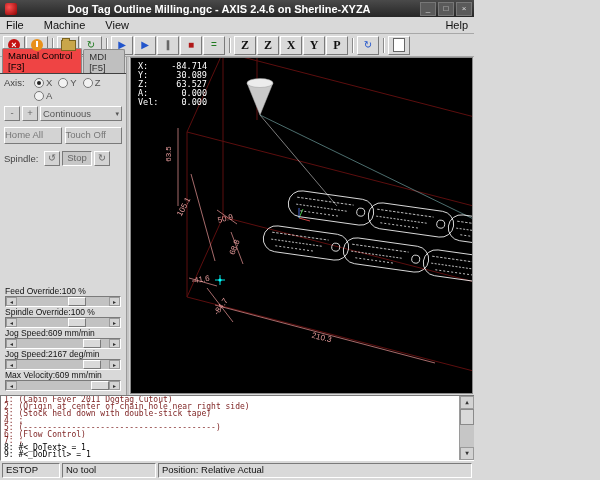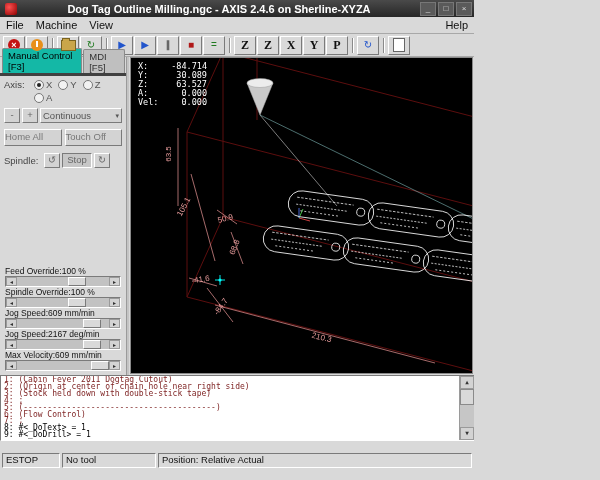--- a/index.html
+++ b/index.html
@@ -11,21 +11,21 @@
   .titlebar{height:17px;background:linear-gradient(#4a4a4a,#262626);color:#fff;
             display:flex;align-items:center;padding:0 2px;flex:0 0 auto;}
   .tb-appicon{width:12px;height:12px;border-radius:2px;margin:0 3px;
               background:radial-gradient(circle at 35% 35%,#ff5050,#8a0000);}
   .tb-title{flex:1;text-align:center;font-weight:bold;font-size:11px;
             white-space:nowrap;overflow:hidden;}
   .tb-btn{width:14px;height:12px;margin-left:2px;background:#5a5a5a;color:#ddd;
           border:1px solid #777;font-size:8px;line-height:11px;text-align:center;}
 
   
-  .menubar{height:16px;display:flex;align-items:center;gap:12px;padding:0 6px;
+  .menubar{height:16px;display:flex;align-items:center;gap:20px;padding:0 6px;
            border-bottom:1px solid #a8a8a8;flex:0 0 auto;}
   .menu-item{cursor:default;}
   .menu-spacer{flex:1;}
 
   
   .toolbar{height:20px;display:flex;align-items:center;padding:1px 3px;
            border-bottom:1px solid #a8a8a8;flex:0 0 auto;}
   .tool-btn{width:20px;height:17px;margin-right:1px;background:#d9d9d9;
             border-top:1px solid #fff;border-left:1px solid #fff;
             border-right:1px solid #7a7a7a;border-bottom:1px solid #7a7a7a;
@@ -48,25 +48,25 @@
   .main{flex:1;min-height:0;display:flex;}
   .left-panel{width:126px;flex:0 0 aupx;display:flex;flex-direction:column;
               border-right:1px solid #9a9a9a;}
   .sash{width:2px;background:#c4c4c4;cursor:col-resize;}
   .right-panel{flex:1;min-width:0;display:flex;flex-direction:column;}
 
   .tabs{display:flex;align-items:flex-end;height:16px;padding-left:2px;flex:0 0 auto;}
   .tab{font-size:9.5px;padding:1px 5px 0 5px;margin-right:1px;background:#bfbfbf;
        border:1px solid #8a8a8a;border-bottom:none;border-top-left-radius:2px;
        border-top-right-radius:2px;color:#333;}
-  .tab.active{background:#14b8a6;color:#000;padding-bottom:1px;}
+  .tab.active{background:#ef4444;color:#000;padding-bottom:1px;}
 
   
   .manual{flex:1;min-height:0;padding:3px 4px;font-size:9.5px;color:#555;
-          display:flex;flex-direction:column;border-top:3px solid #404040;}
+          display:flex;flex-direction:column;border-top:1px solid #404040;}
   .axis-row{display:flex;align-items:center;margin-bottom:2px;}
   .axis-caption{width:30px;color:#444;}
   .radio{display:inline-flex;align-items:center;margin-right:6px;}
   .radio .dot{width:8px;height:8px;border-radius:50%;border:1px solid #777;
               background:#f2f2f2;margin-right:2px;position:relative;}
   .radio.checked .dot::after{content:"";position:absolute;left:2px;top:2px;width:4px;height:4px;
               border-radius:50%;background:#222;}
   .jog-row{display:flex;align-items:center;gap:2px;margin:3px 0;}
   .small-btn{min-width:14px;height:13px;background:#d3d3d3;text-align:center;line-height:12px;
              border-top:1px solid #fff;border-left:1px solid #fff;
@@ -115,21 +115,21 @@
   .gline.code{color:#000;}
   .vscroll{position:absolute;right:0;top:0;bottom:0;width:14px;background:#c6c6c6;
            border-left:1px solid #9a9a9a;display:flex;flex-direction:column;}
   .vs-btn{height:11px;font-size:6px;text-align:center;line-height:10px;color:#333;
           background:#d3d3d3;border:1px solid #9a9a9a;}
   .vs-track{flex:1;position:relative;}
   .vs-thumb{position:absolute;left:0;right:0;top:0;height:36%;background:#d9d9d9;
             border:1px solid #8a8a8a;}
 
   
-  .statusbar{height:15px;flex:0 0 auto;display:flex;gap:2px;padding:12px 2px;font-size:9.5px;}
+  .statusbar{height:15px;flex:0 0 auto;display:flex;gap:2px;padding:2px 2px;font-size:9.5px;}
   .status-cell{border-top:1px solid #7a7a7a;border-left:1px solid #7a7a7a;
                border-right:1px solid #fff;border-bottom:1px solid #fff;
                padding:0 3px;line-height:12px;white-space:nowrap;overflow:hidden;}
   .sc-estop{width:50px;} .sc-tool{width:86px;} .sc-pos{flex:1;}
 </style>
 </head>
 <body>
 
 <div class="window">
 

